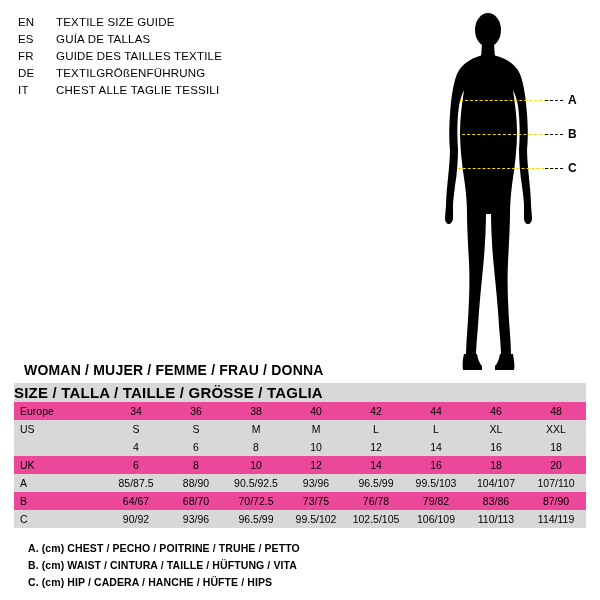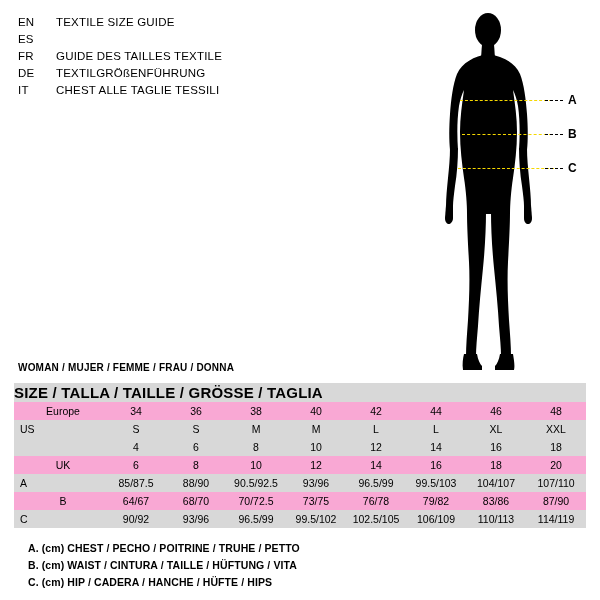--- a/index.html
+++ b/index.html
@@ -82,23 +82,23 @@
     font-weight: bold;
     line-height: 12px;
   }
   .gl-a { left: 568px; top: 94px; }
   .gl-b { left: 568px; top: 128px; }
   .gl-c { left: 568px; top: 162px; }
 
   
   .woman-title {
     position: absolute;
-    left: 18px;
+    left: 24px;
     top: 362px;
-    font-size: 10px;
+    font-size: 14px;
     font-weight: bold;
     letter-spacing: 0.2px;
   }
 
   table.size-table {
     position: absolute;
     left: 14px;
     top: 383px;
     width: 572px;
     border-collapse: collapse;
@@ -110,21 +110,21 @@
     height: 16px;
     vertical-align: middle;
   }
   .row-head td {
     background: #d8d8d8;
     font-weight: bold;
     font-size: 15px;
     padding-left: 6px;
     letter-spacing: 0.2px;
   }
-  .row-light td { background: #f9a8d4; text-align: center; }
+  .row-light td { background: #ec4899; }
   .row-dark td { background: #d8d8d8; }
 
   .col-label {
     padding-left: 6px !important;
     text-align: left;
     width: 92px;
   }
   .cell { text-align: center; }
 
   
@@ -146,20 +146,21 @@
 
 <div id="page">
 
   <div class="lang-block">
     <div class="lang-row">
       <span class="lang-code">EN</span>
       <span class="lang-text">TEXTILE SIZE GUIDE</span>
     </div>
     <div class="lang-row">
       <span class="lang-code">ES</span>
+      <span class="lang-text">GUÍA DE TALLAS</span>
     </div>
     <div class="lang-row">
       <span class="lang-code">FR</span>
       <span class="lang-text">GUIDE DES TAILLES TEXTILE</span>
     </div>
     <div class="lang-row">
       <span class="lang-code">DE</span>
       <span class="lang-text">TEXTILGRÖßENFÜHRUNG</span>
     </div>
     <div class="lang-row">

